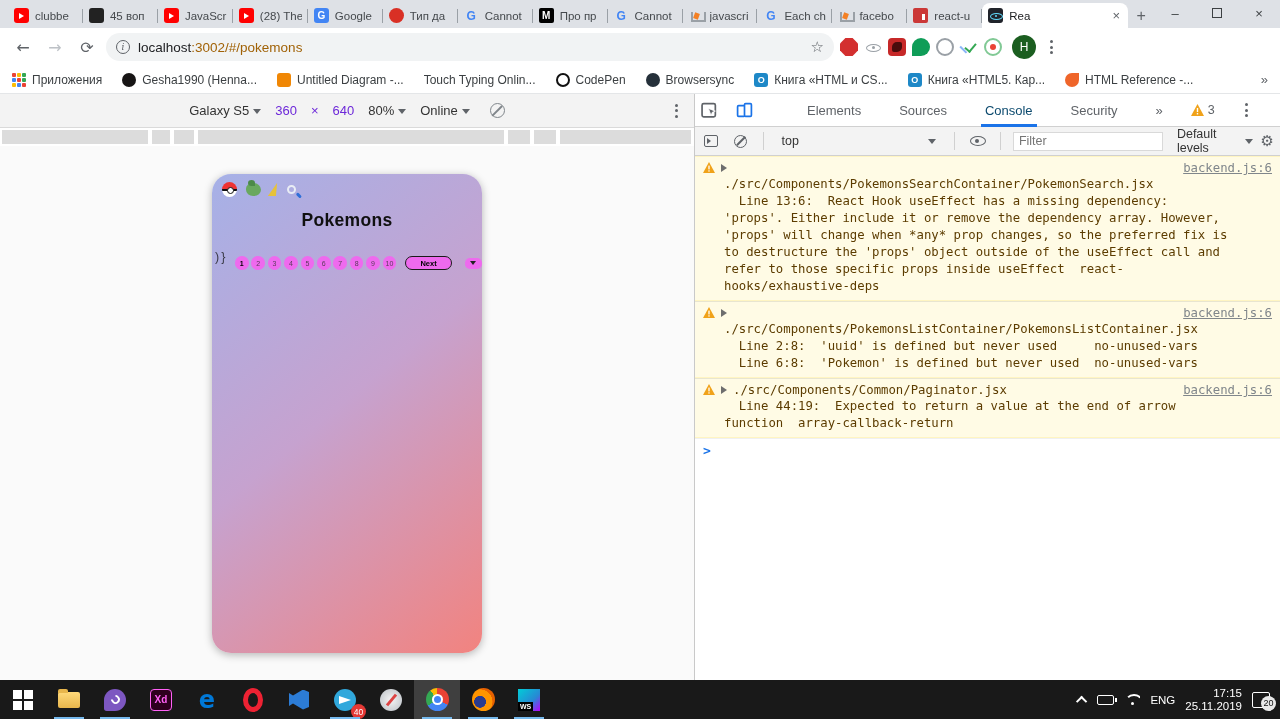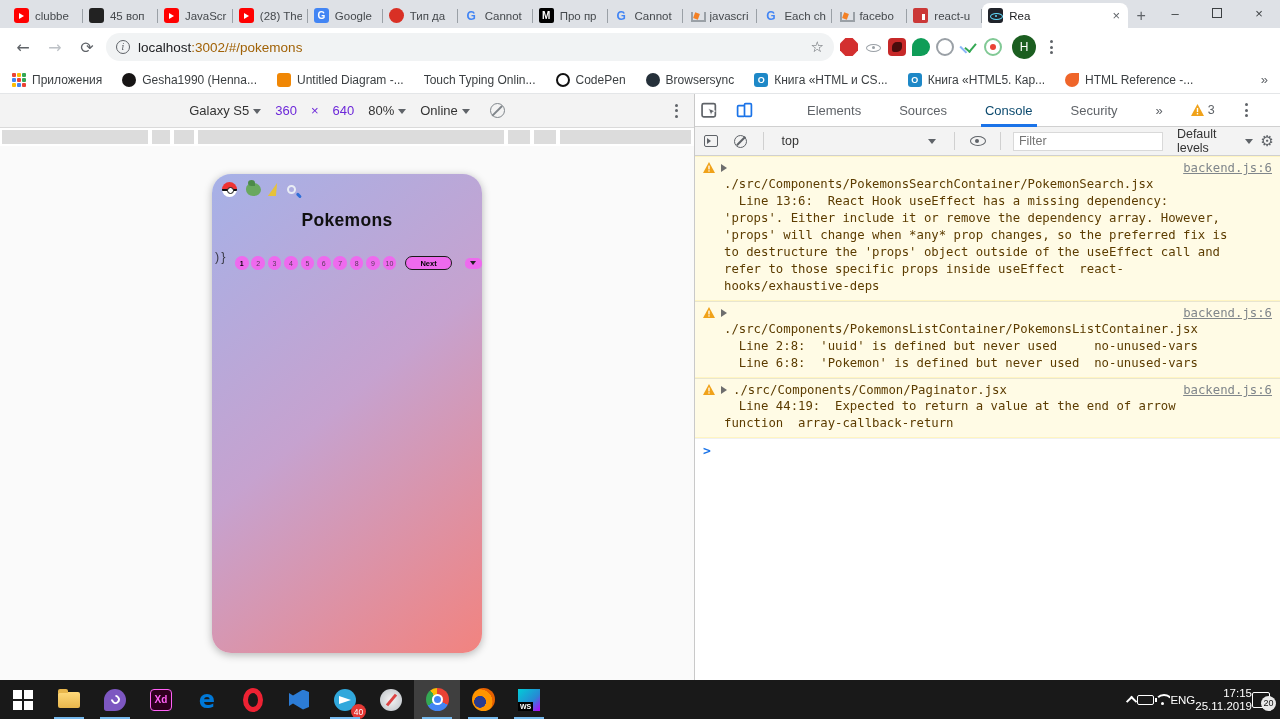--- a/index.html
+++ b/index.html
@@ -169,21 +169,21 @@
   .tg-ico::before { content:""; position:absolute; left:5px; top:7px; width:0; height:0; border-top:4px solid transparent; border-bottom:4px solid transparent; border-left:12px solid #fff; }
   .tg-badge { position:absolute; right:2px; bottom:0; background:#e53935; color:#fff; border-radius:50%; width:15px; height:15px; font-size:8.5px; display:flex; align-items:center; justify-content:center; }
   .compass-ico { width:22px; height:22px; background:radial-gradient(#f5f5f5,#b9bec4); border-radius:50%; position:relative; }
   .compass-ico::before { content:""; position:absolute; left:9.5px; top:4px; width:3px; height:14px; background:#d44; transform:rotate(40deg); }
   .chrome-ico { width:23px; height:23px; border-radius:50%; background:conic-gradient(#ea4335 0 33%, #4285f4 33% 66%, #34a853 66% 89%, #fbbc05 89% 100%); position:relative; }
   .chrome-ico::before { content:""; position:absolute; left:6px; top:6px; width:11px; height:11px; background:#fff; border-radius:50%; }
   .chrome-ico::after { content:""; position:absolute; left:8px; top:8px; width:7px; height:7px; background:#4285f4; border-radius:50%; }
   .ff-ico { width:23px; height:23px; border-radius:50%; background:radial-gradient(circle at 35% 60%, #2a3b8f 0 28%, #ff9500 30% 60%, #e66000 62% 100%); }
   .ws-ico { width:22px; height:22px; background:linear-gradient(135deg,#00cdd7,#2888d4 60%,#b0f); position:relative; }
   .ws-ico::before { content:"WS"; position:absolute; left:0; bottom:0; background:#000; color:#fff; font-size:7px; font-weight:bold; padding:1px 2px; }
-  .tray { margin-left:auto; display:flex; align-items:center; gap:0; padding:0 10px; }
+  .tray { margin-left:auto; display:flex; align-items:center; gap:10px; padding:0 10px; }
   .tray-chev { width:8px; height:8px; border-left:2px solid #fff; border-top:2px solid #fff; transform:rotate(45deg) translateY(2px); }
   .batt { width:17px; height:10px; border:1.5px solid #fff; border-radius:2px; position:relative; }
   .batt::after { content:""; position:absolute; right:-4px; top:2px; width:2px; height:4px; background:#fff; }
   .wifi { width:16px; height:12px; position:relative; overflow:hidden; }
   .wifi::before { content:""; position:absolute; left:0; top:0; width:16px; height:16px; border:2px solid #fff; border-radius:50%; clip-path:polygon(50% 50%,0 0,100% 0); }
   .wifi::after { content:""; position:absolute; left:6.5px; top:8px; width:3px; height:3px; background:#fff; border-radius:50%; }
   .tray-lang { font-size:11.5px; }
   .tray-clock { text-align:right; font-size:11.5px; line-height:13px; }
   .notif { position:relative; width:18px; height:16px; border:1.5px solid #fff; border-radius:2px; }
   .notif-badge { position:absolute; right:-7px; bottom:-4px; background:#e8e8e8; color:#111; border-radius:50%; width:15px; height:15px; font-size:9px; display:flex; align-items:center; justify-content:center; }

